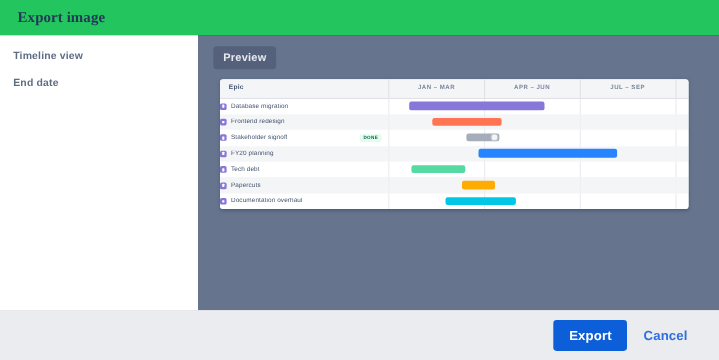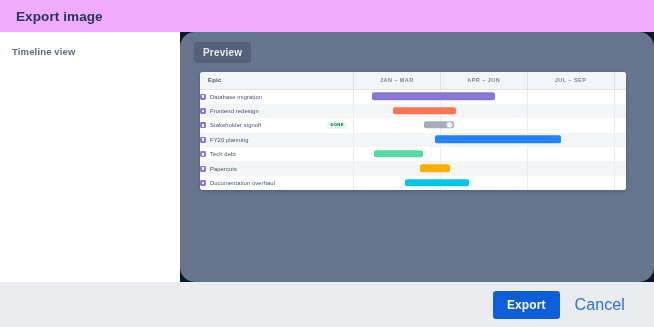--- a/index.html
+++ b/index.html
@@ -9,23 +9,24 @@
     background: #ffffff;
     color: #172B4D;
     -webkit-font-smoothing: antialiased;
   }
 
   .modal { position: relative; width: 654px; height: 327px; background: #fff; display: flex; flex-direction: column; }
 
   
   .modal-header {
     height: 32px; flex: 0 0 32px;
-    background: #f0abfc;
+    background: #22c55e;
     display: flex; align-items: center;
     padding: 0 16px;
+    font-family: Liberation Serif, serif;
   }
   .modal-title { font-size: 13.5px; font-weight: 600; color: #253858; letter-spacing: .1px; }
 
   
   .modal-body { flex: 1 1 auto; display: flex; min-height: 0; background: #0f172a; justify-content: flex-end; }
 
   
   .form-panel {
     width: 180px; flex: 0 0 180px;
     background: #fff;
@@ -50,21 +51,20 @@
   .chevron { display: block; }
   .cal { display: block; }
 
   
   .preview-pane {
     flex: 1 1 auto;
     background: #67748E;
     padding: 10px 12px 10px 14px;
     display: flex; flex-direction: column;
     min-width: 0;
-    border-radius: 15px;
   }
   .preview-btn {
     align-self: flex-start;
     background: #55617B;
     color: #E8EAF0;
     font-size: 10px; font-weight: 600;
     border: none; border-radius: 3px;
     padding: 5px 9px 5px 9px;
     letter-spacing: .2px;
     cursor: pointer;
@@ -161,21 +161,21 @@
     padding: 0 18px; gap: 4px;
   }
   .btn-export {
     background: #0C5FD8; color: #fff;
     font-size: 12px; font-weight: 600; letter-spacing: .1px;
     border: none; border-radius: 3px;
     padding: 7px 14px; cursor: pointer; margin-left: 24px;
   }
   .btn-cancel {
     background: transparent; color: #2D6FE0;
-    font-size: 16px; font-weight: 400; letter-spacing: .1px;
+    font-size: 12px; font-weight: 700; letter-spacing: .1px;
     border: none; border-radius: 3px;
     padding: 7px 11px; cursor: pointer;
   }
 </style>
 </head>
 <body>
 
 <div class="modal">
 
   <div class="modal-header">
@@ -187,20 +187,21 @@
     <div class="form-panel">
 
       <div class="field">
         <span class="field-label">Timeline view</span>
       </div>
 
       <div class="field">
       </div>
 
       <div class="field">
+        <span class="field-label">End date</span>
       </div>
 
     </div>
 
     <div class="preview-pane">
       <button class="preview-btn">Preview</button>
 
       <div class="gantt">
         <div style="position:relative;">
           <table class="gantt-table">

